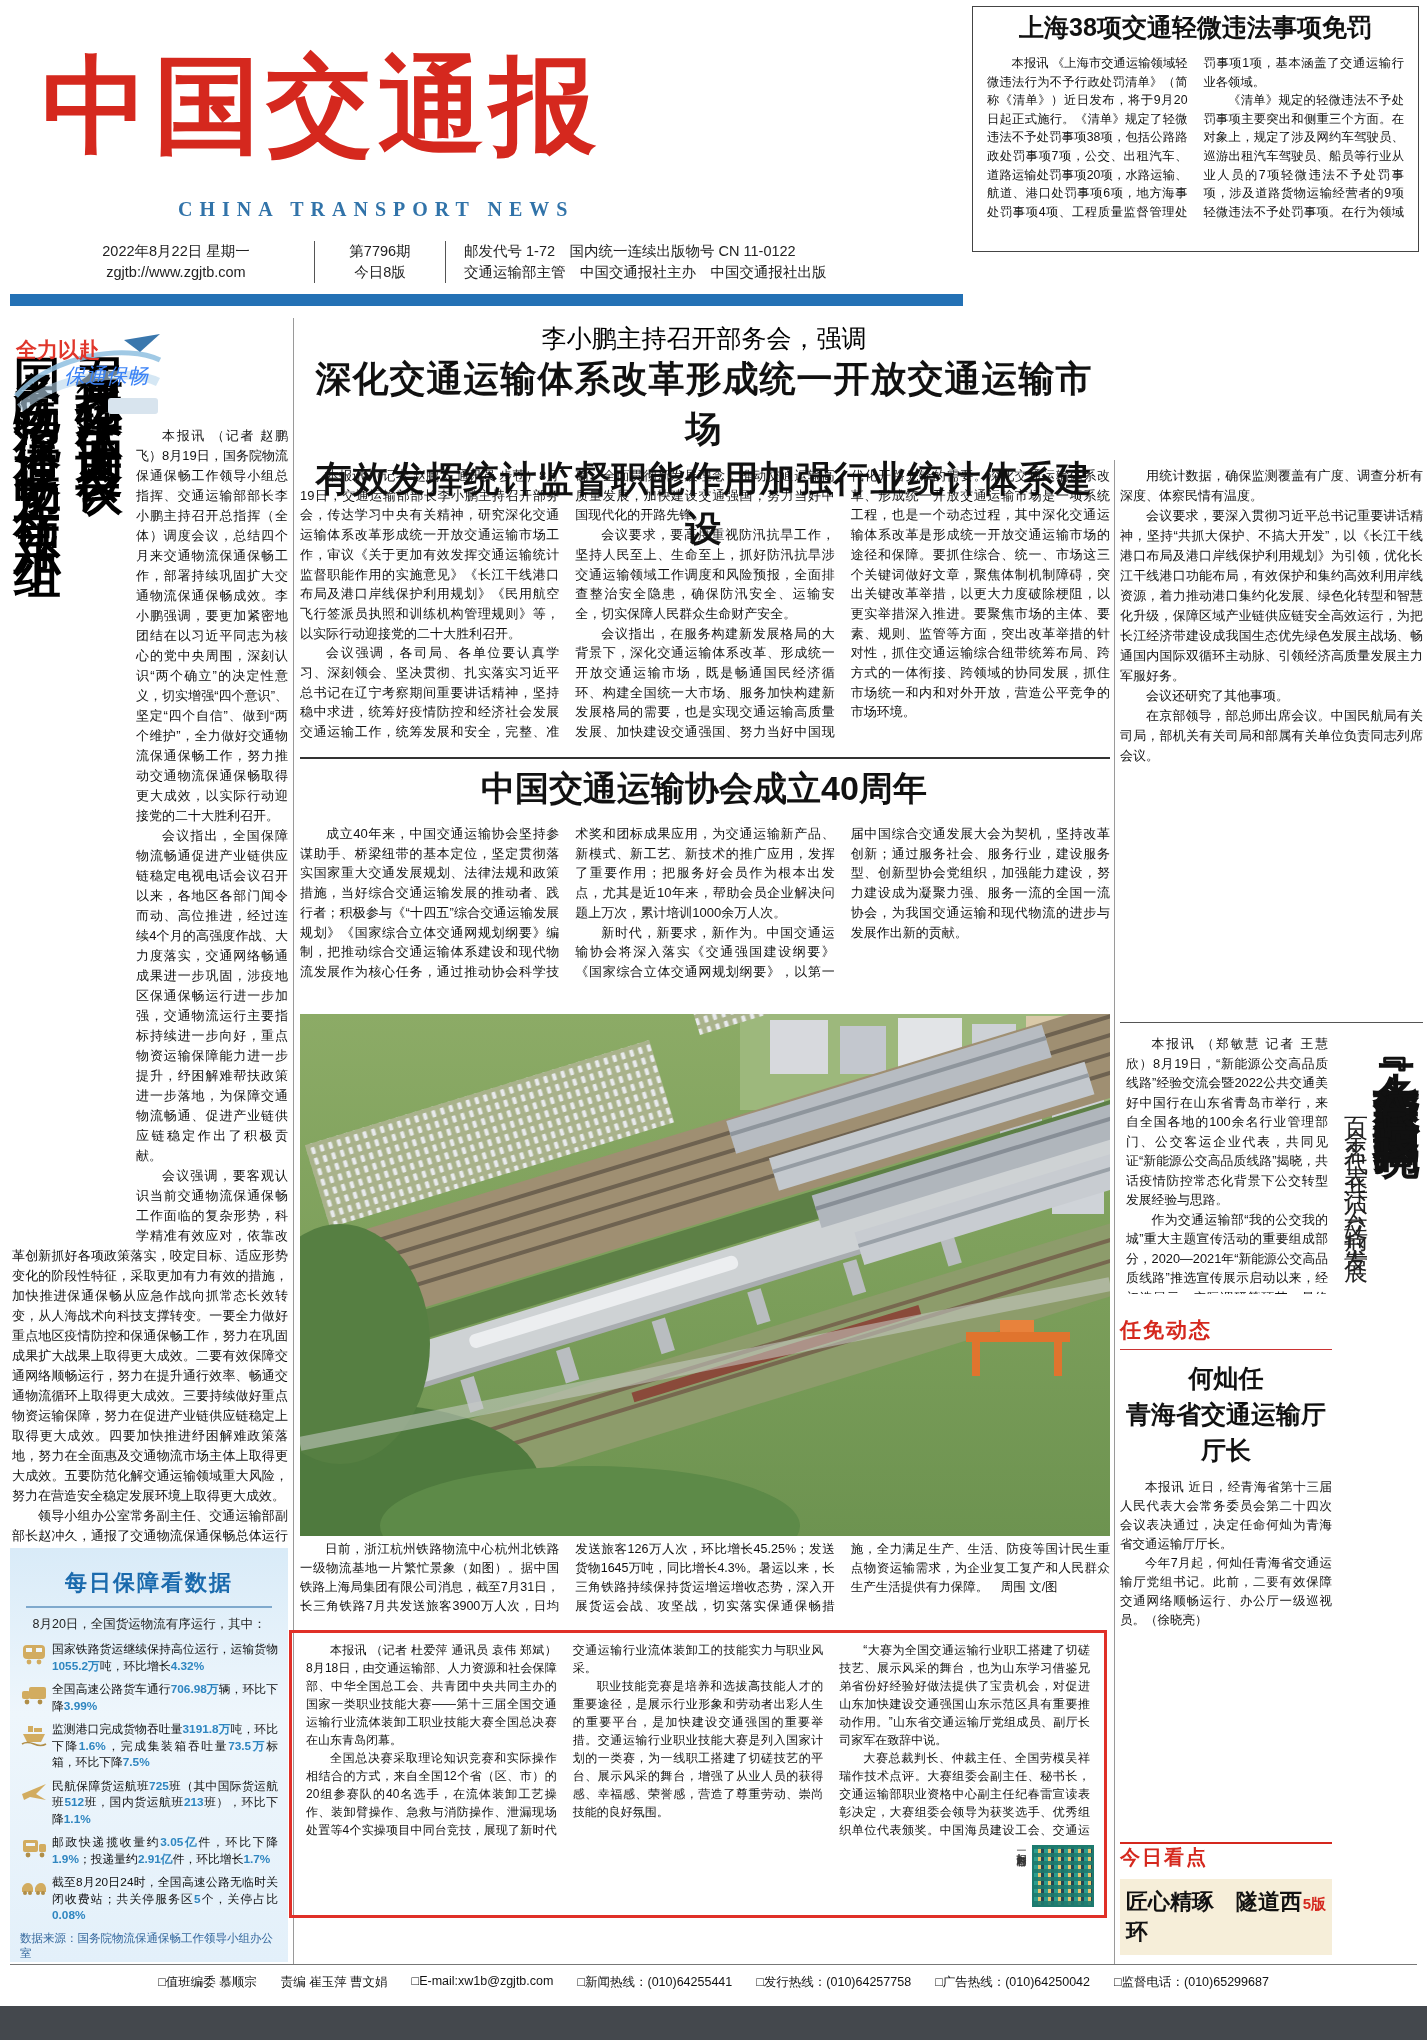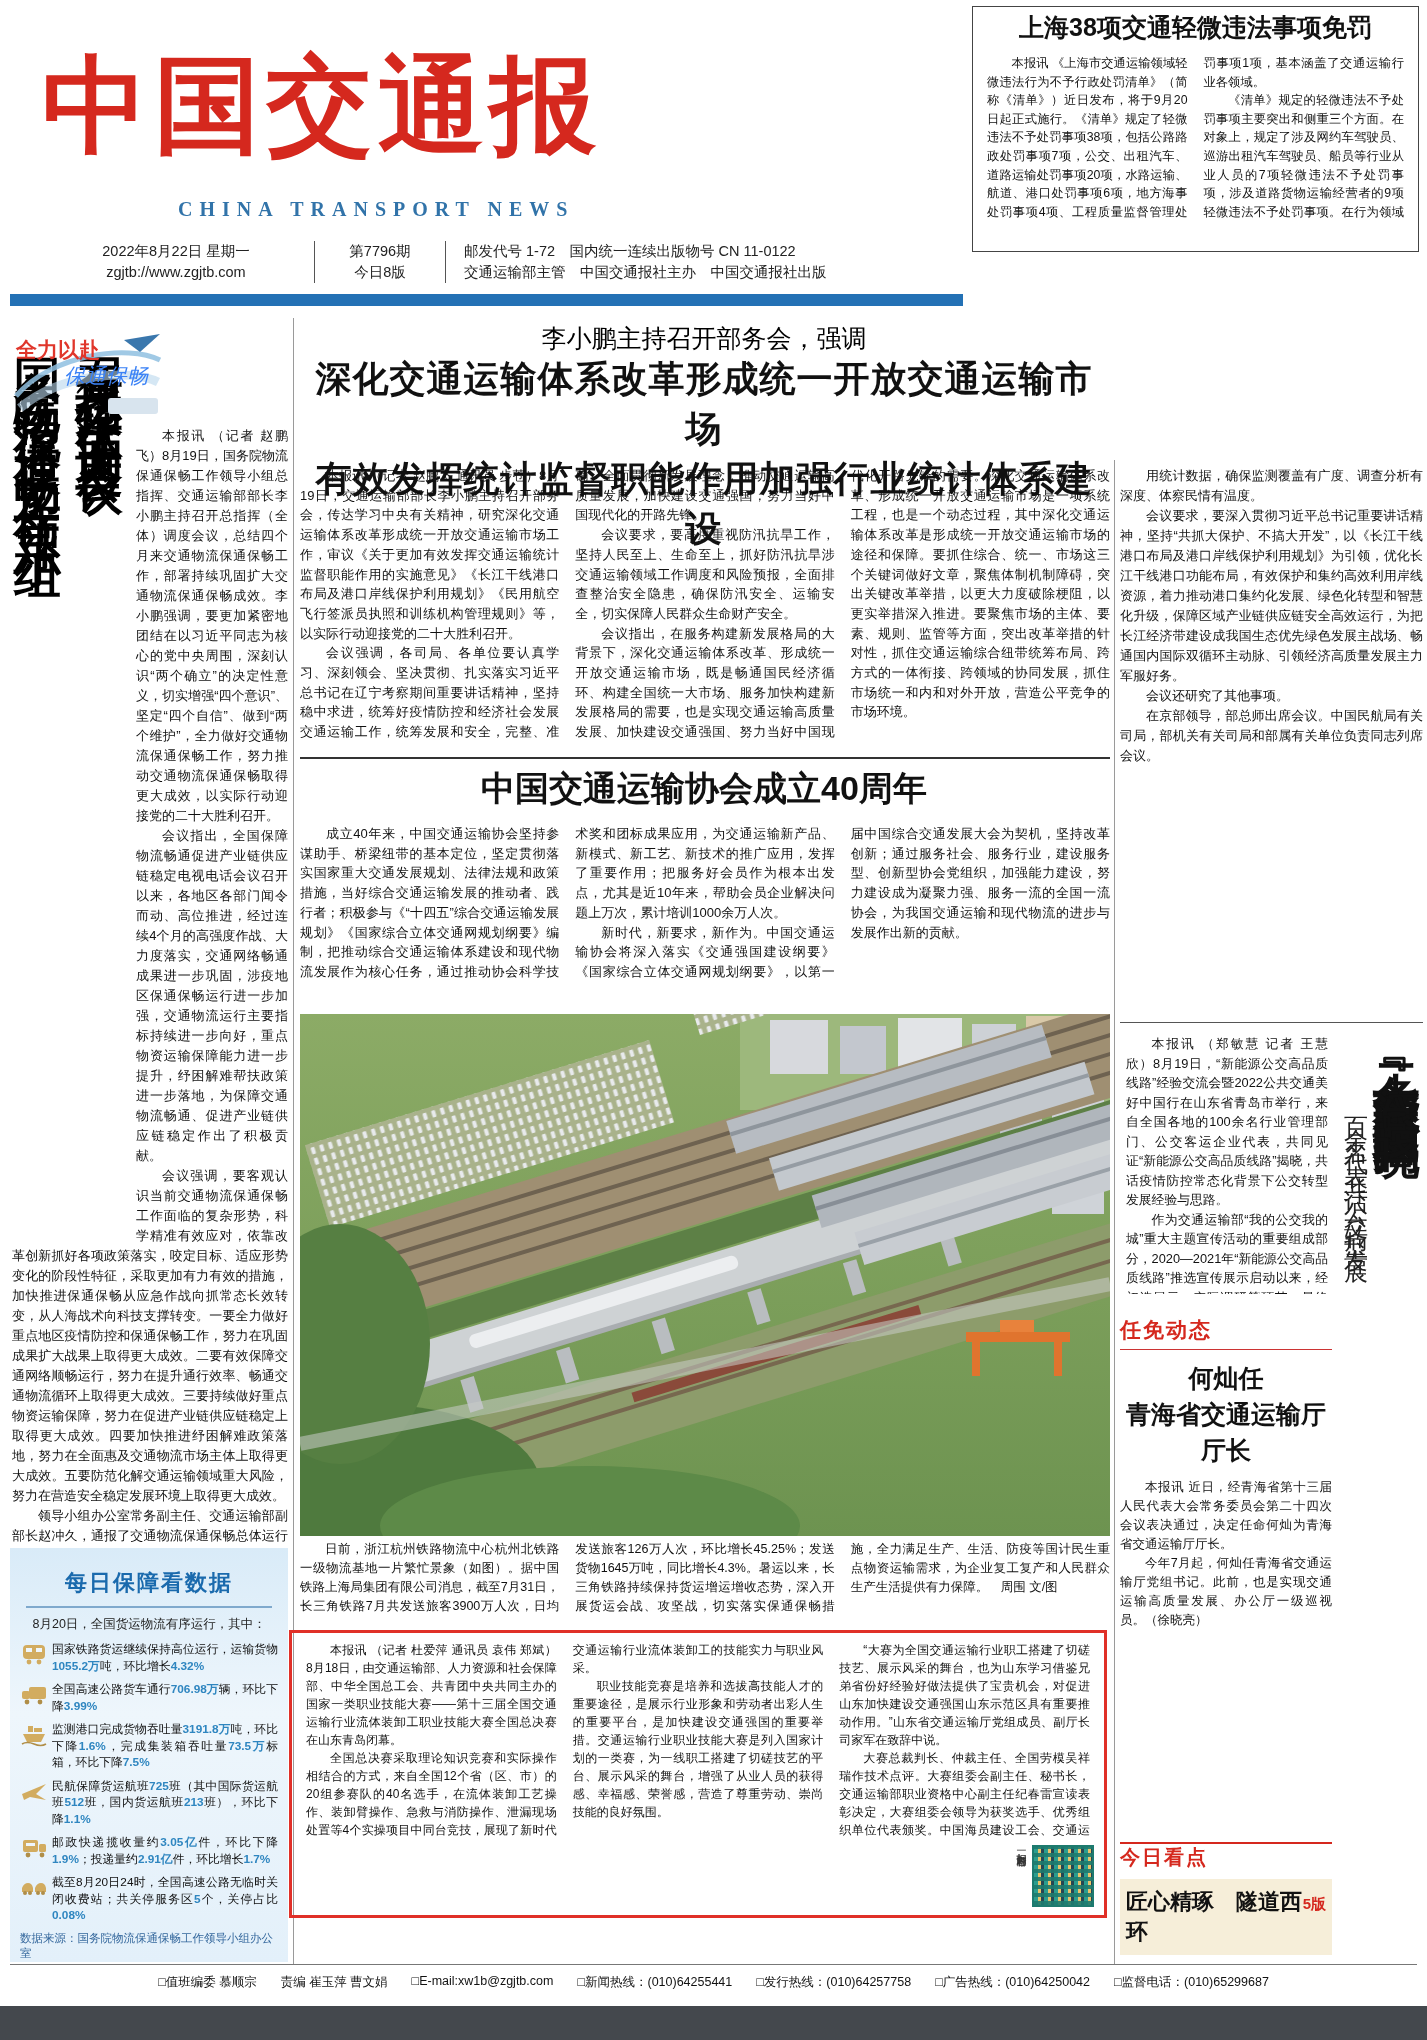--- a/index.html
+++ b/index.html
@@ -363,21 +363,21 @@
 
   <div class="abs appoint">
     <div class="appoint-label">任免动态</div>
     <div class="appoint-rule"></div>
     <div class="appoint-head">
       <div>何灿任</div>
       <div>青海省交通运输厅厅长</div>
     </div>
     <div class="appoint-body just clip">
         <p>本报讯 近日，经青海省第十三届人民代表大会常务委员会第二十四次会议表决通过，决定任命何灿为青海省交通运输厅厅长。</p>
-        <p>今年7月起，何灿任青海省交通运输厅党组书记。此前，也是实现交通运输高质量发展、办公厅一级巡视员。（徐晓亮）</p>
+        <p>今年7月起，何灿任青海省交通运输厅党组书记。此前，二要有效保障交通网络顺畅运行、办公厅一级巡视员。（徐晓亮）</p>
       </div>
   </div>
 
   <div class="abs highlight">
     <div class="hl-label">今日看点</div>
     <div class="hl-row">
       <span class="hl-text">匠心精琢　隧道西环</span>
       <span class="hl-page">5版</span>
     </div>
   </div>

